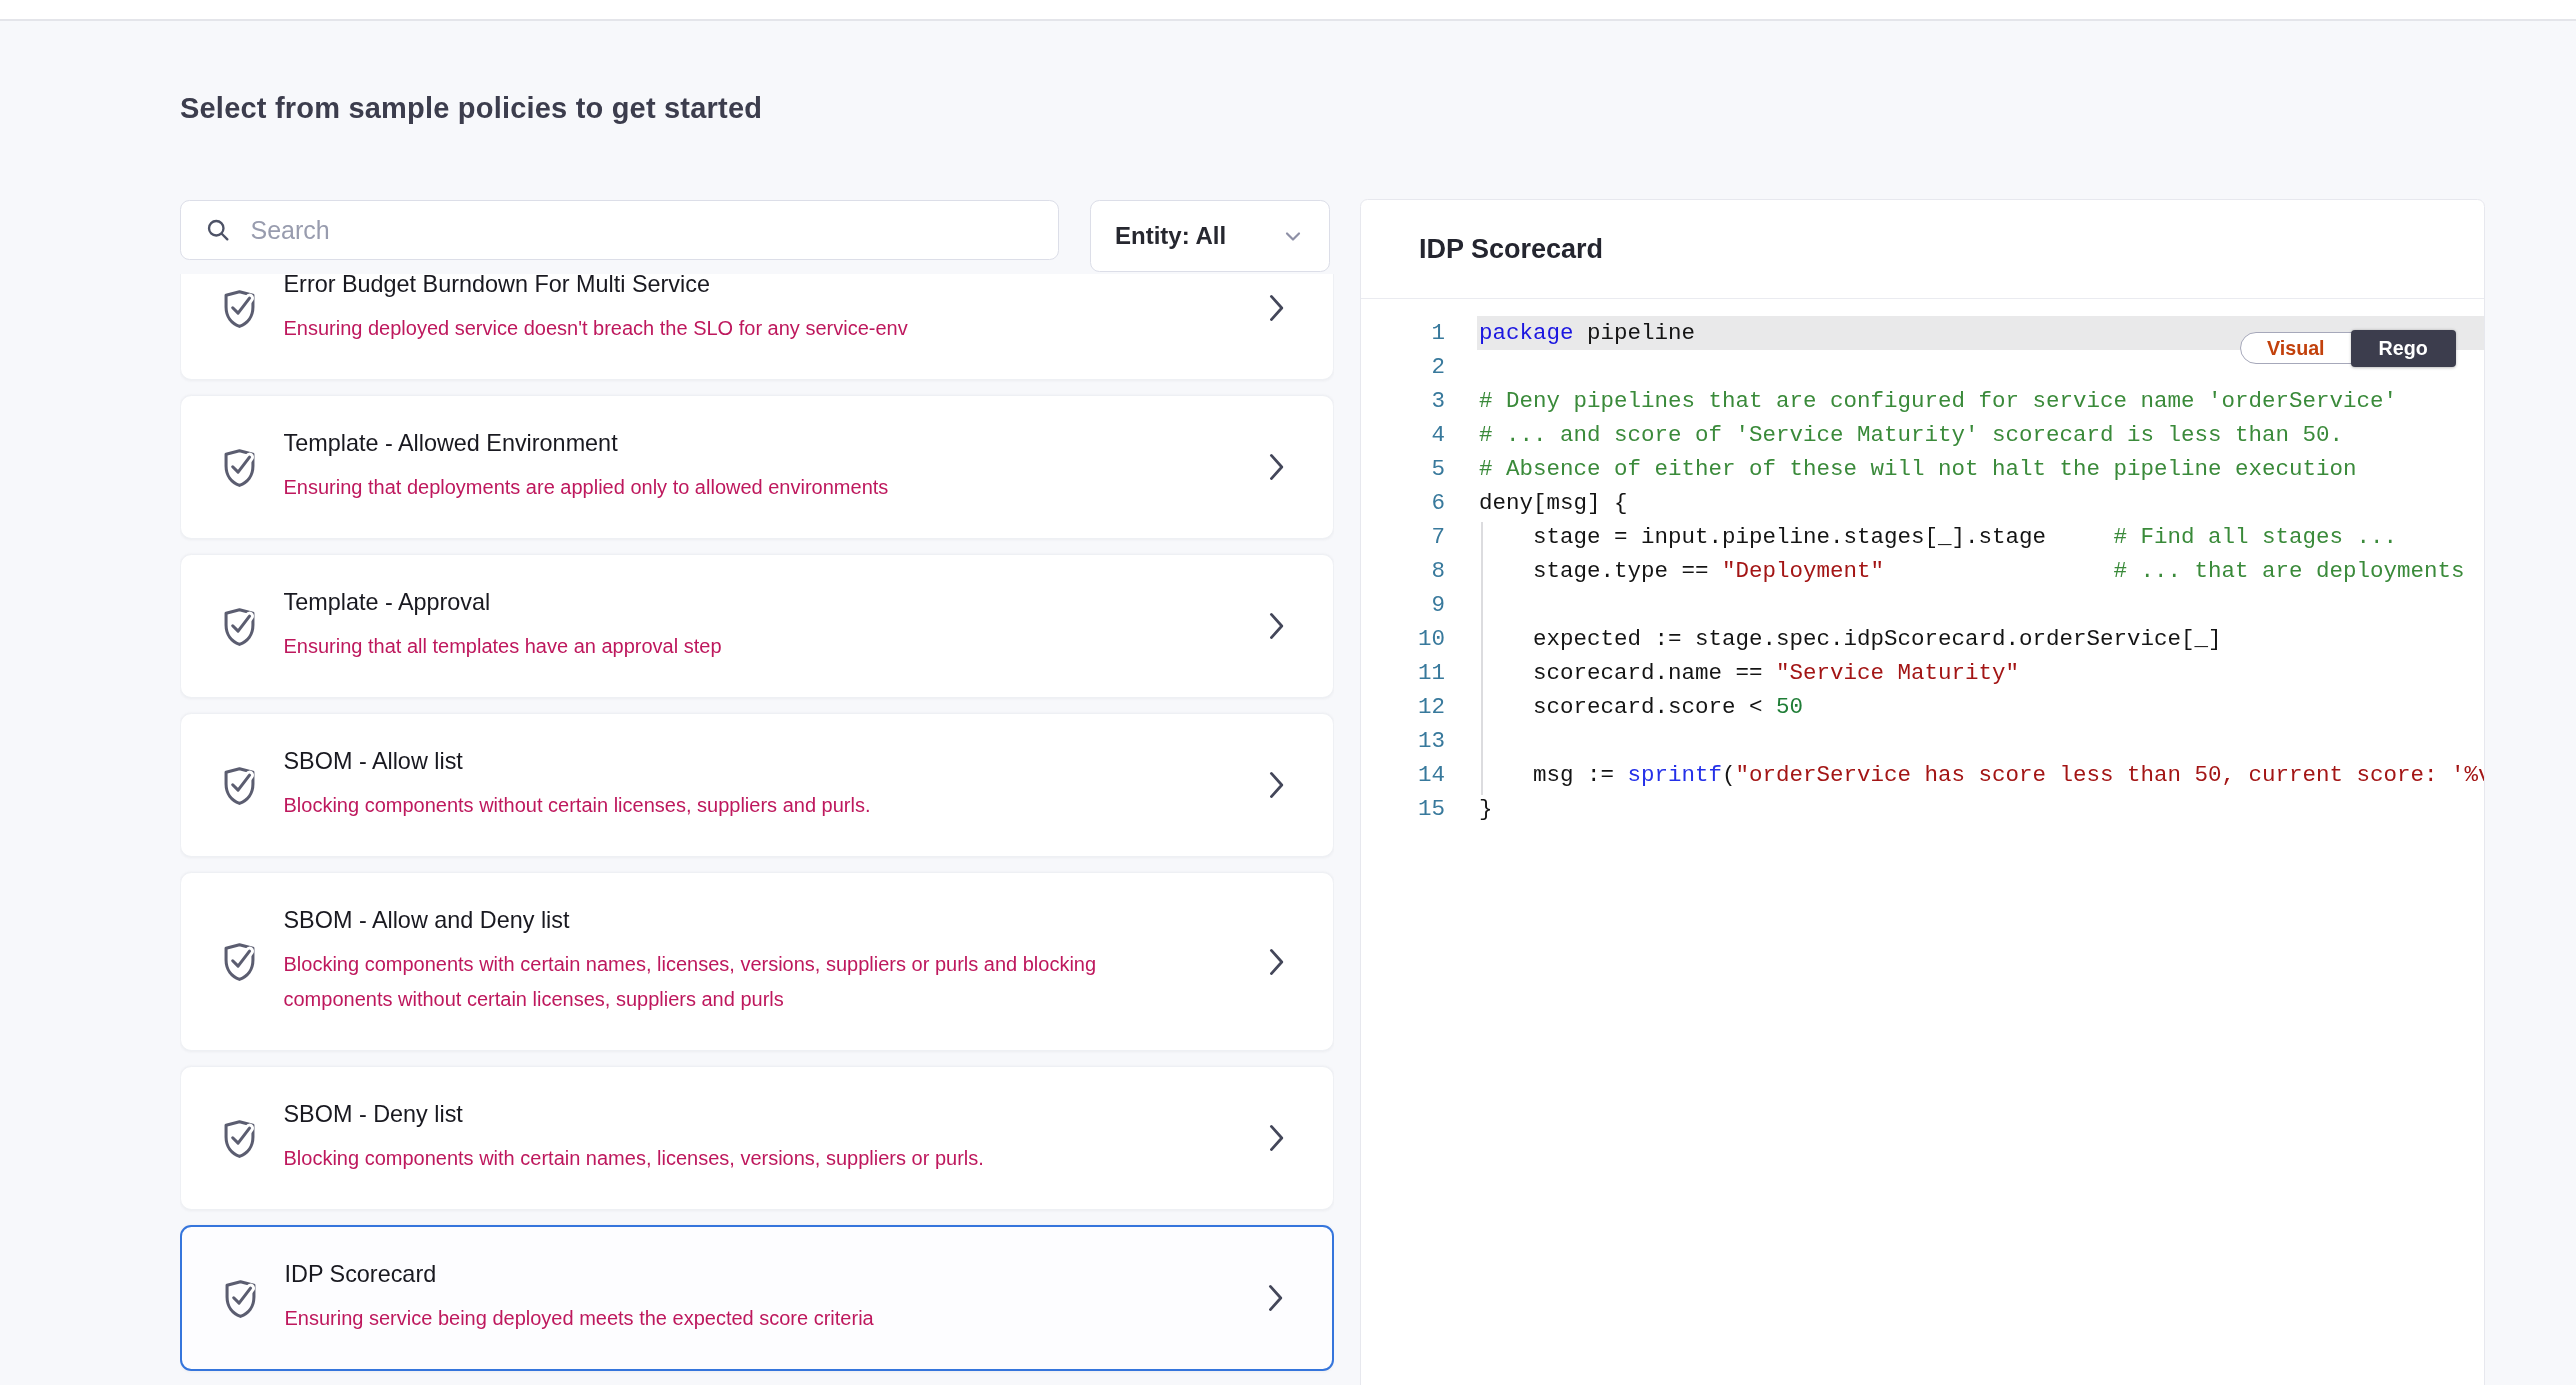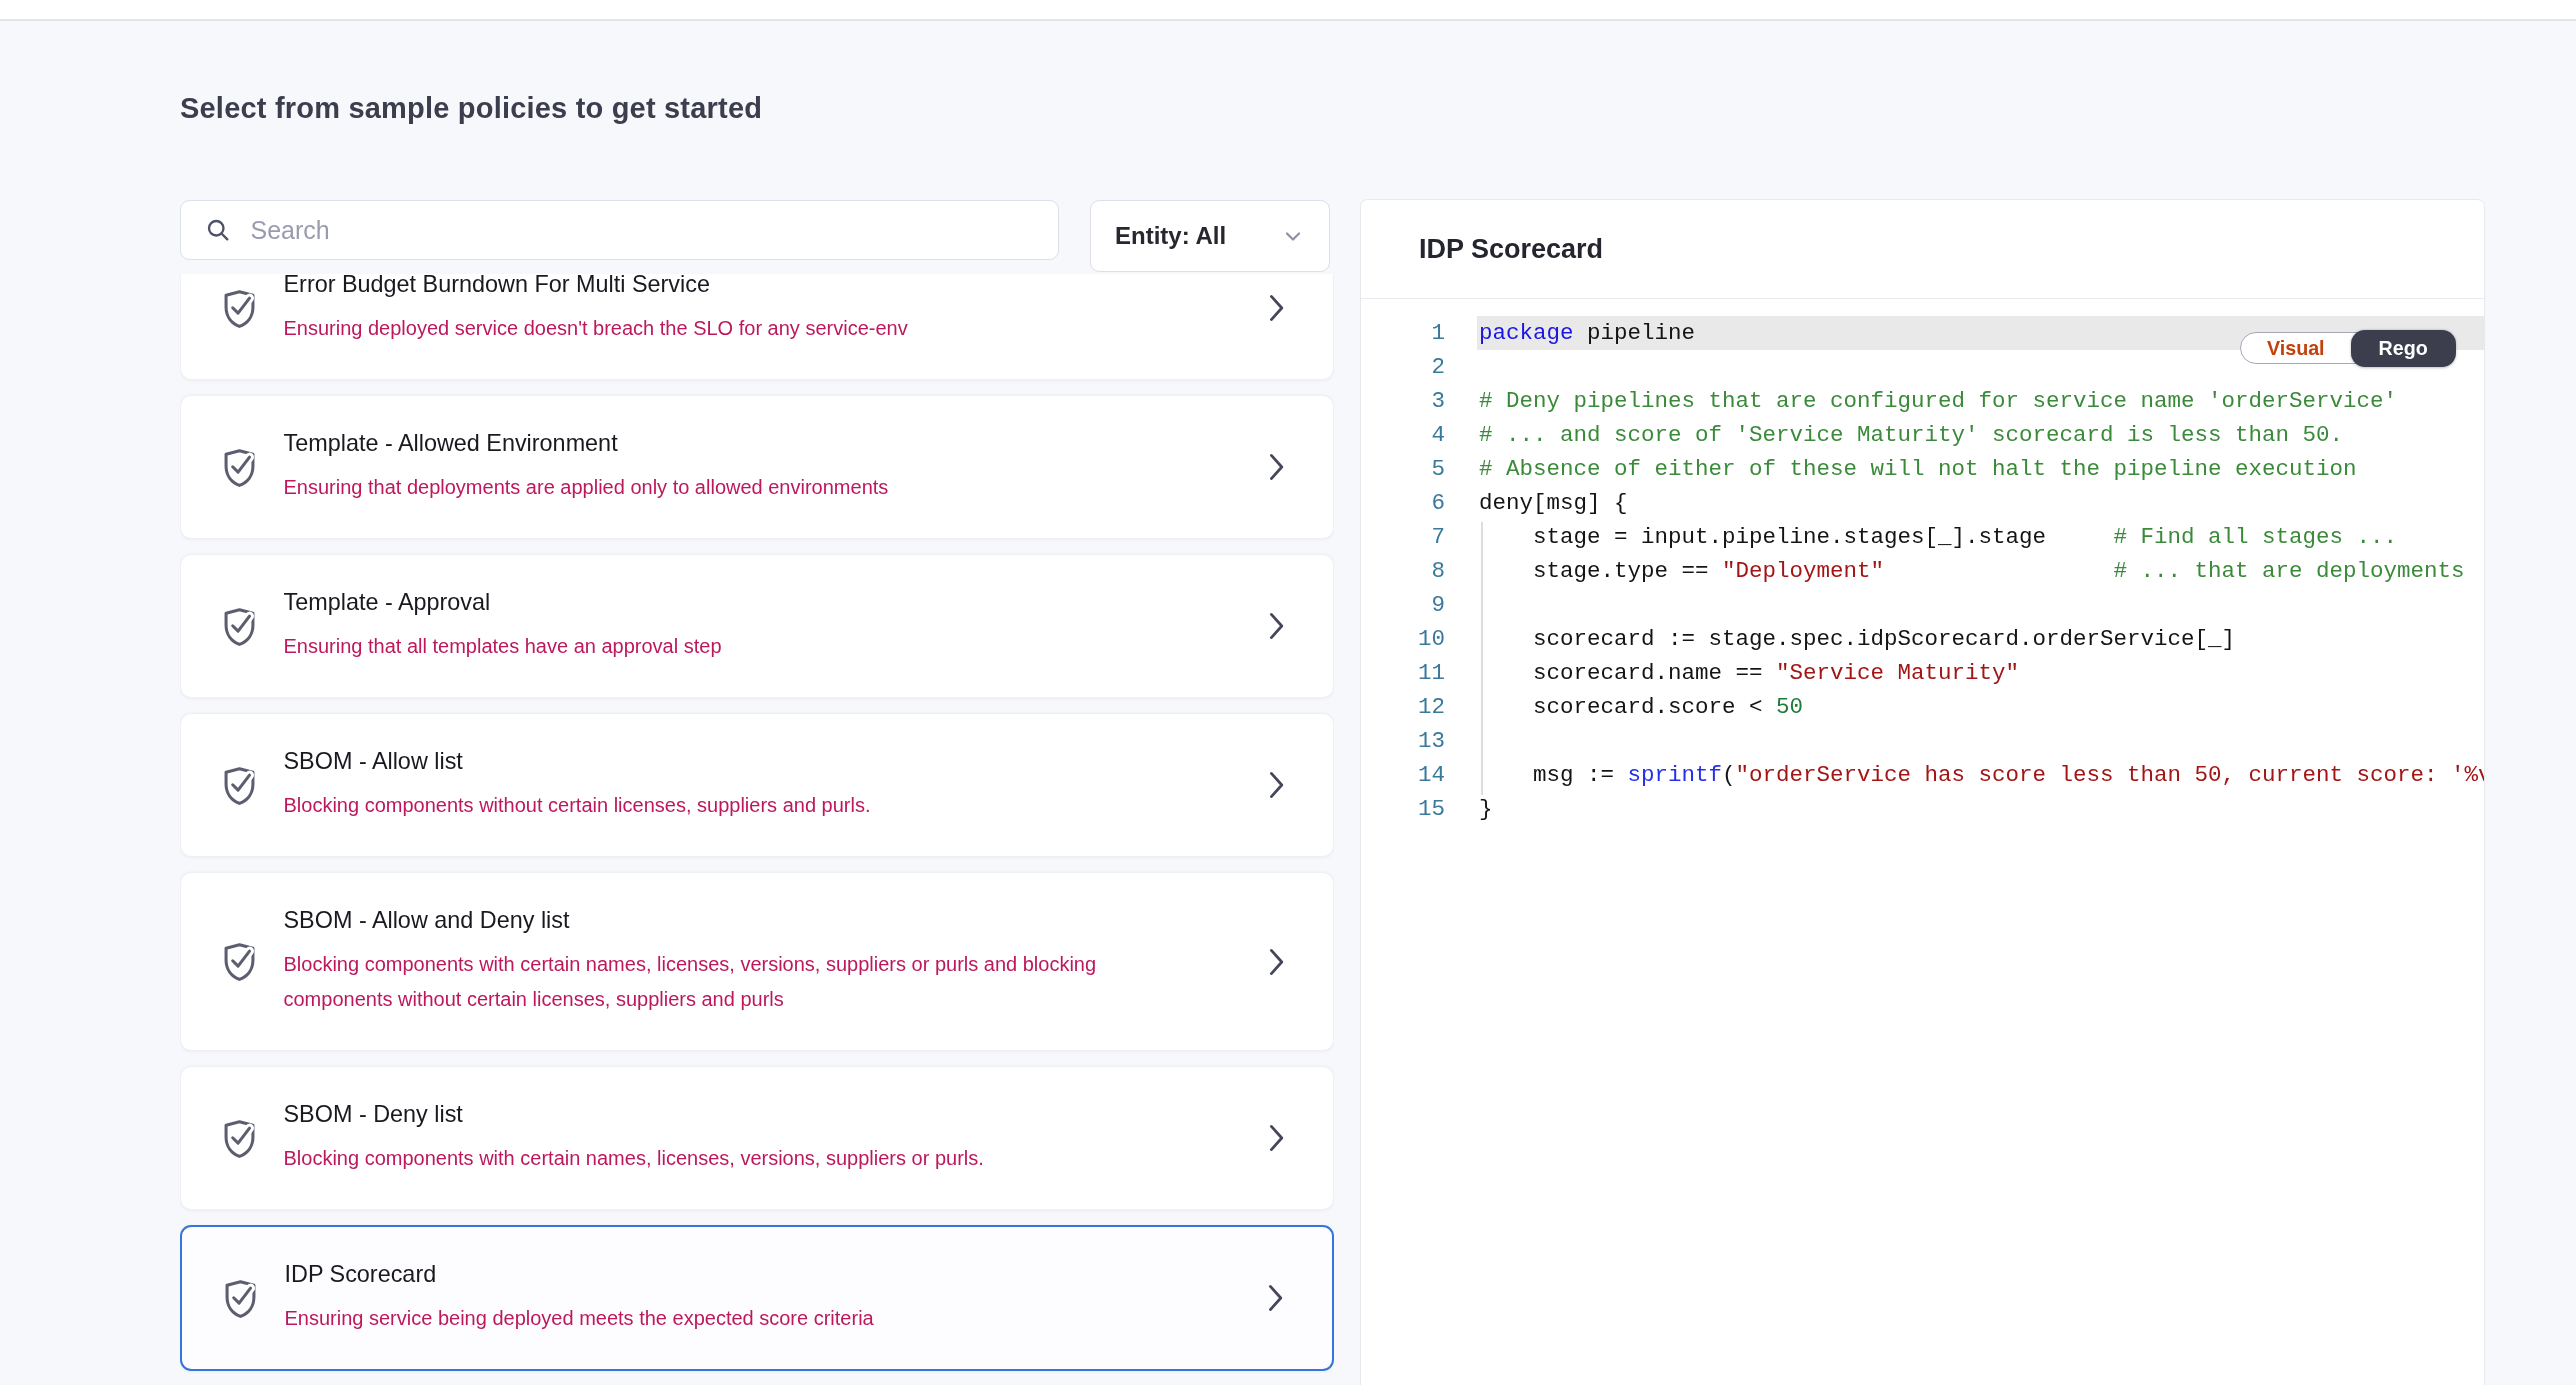--- a/index.html
+++ b/index.html
@@ -97,21 +97,21 @@
   .mode-toggle {
     position:absolute; top:132px; right:30px; z-index:5;
     display:flex; align-items:center; height:32px;
     background:#fff; border:1.9px solid #a6a8ba; border-radius:17px;
   }
   .mode-opt {
     padding:0 26px; font-size:19.7px; font-weight:700; color:#c2410c;
     display:flex; align-items:center; height:100%; cursor:pointer;
   }
   .mode-opt.sel {
-    background:#3c3d4d; color:#fff; height:37px; border-radius:14px;
+    background:#3c3d4d; color:#fff; height:37px; border-radius:4px;
     margin:-2.8px -2.8px -2.8px 0; padding:0 28px;
     box-shadow:0 0.9px 2.8px rgba(0,0,0,.25);
   }
 
   svg { display:block; }
 </style>
 </head>
 <body>
 
 <div class="topbar"></div>
@@ -280,21 +280,21 @@
     <div id="code-lines">
         <div class="cline hl"><span class="ln">1</span><span class="lc"><span class="tk-kw">package</span><span class="tk-pl"> pipeline</span></span></div>
         <div class="cline"><span class="ln">2</span><span class="lc"></span></div>
         <div class="cline"><span class="ln">3</span><span class="lc"><span class="tk-cm"># Deny pipelines that are configured for service name 'orderService'</span></span></div>
         <div class="cline"><span class="ln">4</span><span class="lc"><span class="tk-cm"># ... and score of 'Service Maturity' scorecard is less than 50.</span></span></div>
         <div class="cline"><span class="ln">5</span><span class="lc"><span class="tk-cm"># Absence of either of these will not halt the pipeline execution</span></span></div>
         <div class="cline"><span class="ln">6</span><span class="lc"><span class="tk-pl">deny[msg] {</span></span></div>
         <div class="cline"><span class="ln">7</span><span class="lc"><span class="tk-pl">    stage = input.pipeline.stages[_].stage     </span><span class="tk-cm"># Find all stages ...</span></span></div>
         <div class="cline"><span class="ln">8</span><span class="lc"><span class="tk-pl">    stage.type == </span><span class="tk-st">"Deployment"</span><span class="tk-pl">                 </span><span class="tk-cm"># ... that are deployments</span></span></div>
         <div class="cline"><span class="ln">9</span><span class="lc"></span></div>
-        <div class="cline"><span class="ln">10</span><span class="lc"><span class="tk-pl">    scorecard := stage.spec.idpScorecard.orderService[_]</span></span></div>
+        <div class="cline"><span class="ln">10</span><span class="lc"><span class="tk-pl">    expected := stage.spec.idpScorecard.orderService[_]</span></span></div>
         <div class="cline"><span class="ln">11</span><span class="lc"><span class="tk-pl">    scorecard.name == </span><span class="tk-st">"Service Maturity"</span></span></div>
         <div class="cline"><span class="ln">12</span><span class="lc"><span class="tk-pl">    scorecard.score &lt; </span><span class="tk-nu">50</span></span></div>
         <div class="cline"><span class="ln">13</span><span class="lc"></span></div>
         <div class="cline"><span class="ln">14</span><span class="lc"><span class="tk-pl">    msg := </span><span class="tk-fn">sprintf</span><span class="tk-pl">(</span><span class="tk-st">"orderService has score less than 50, current score: '%v</span></span></div>
         <div class="cline"><span class="ln">15</span><span class="lc"><span class="tk-pl">}</span></span></div>
       </div>
     <div class="indent-guide"></div>
   </div>
 </div>
 

